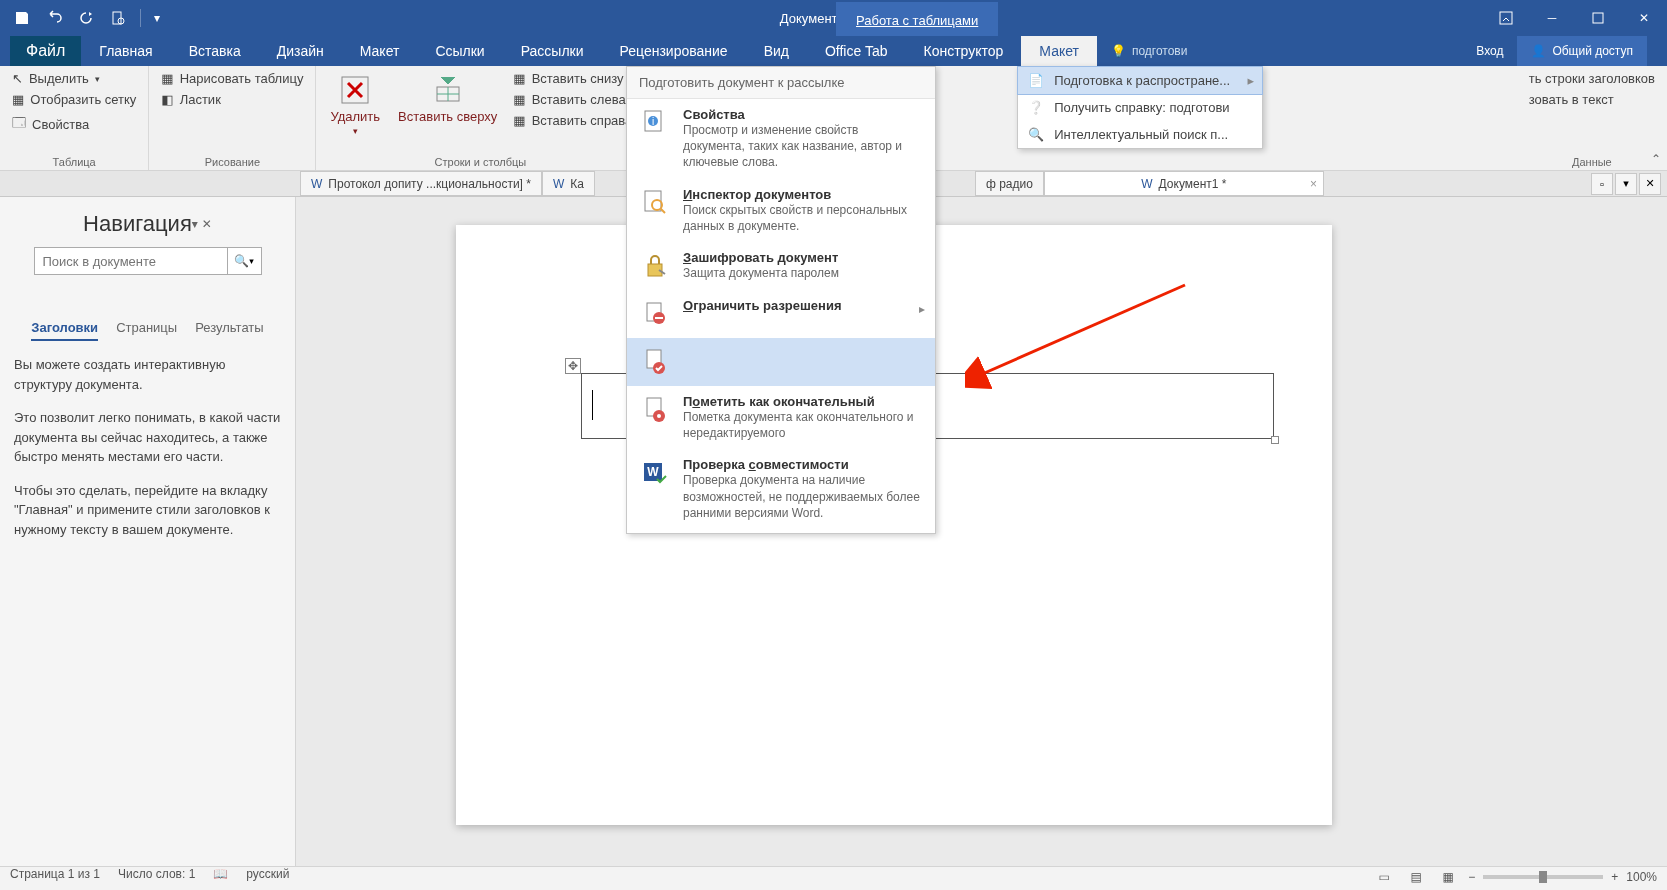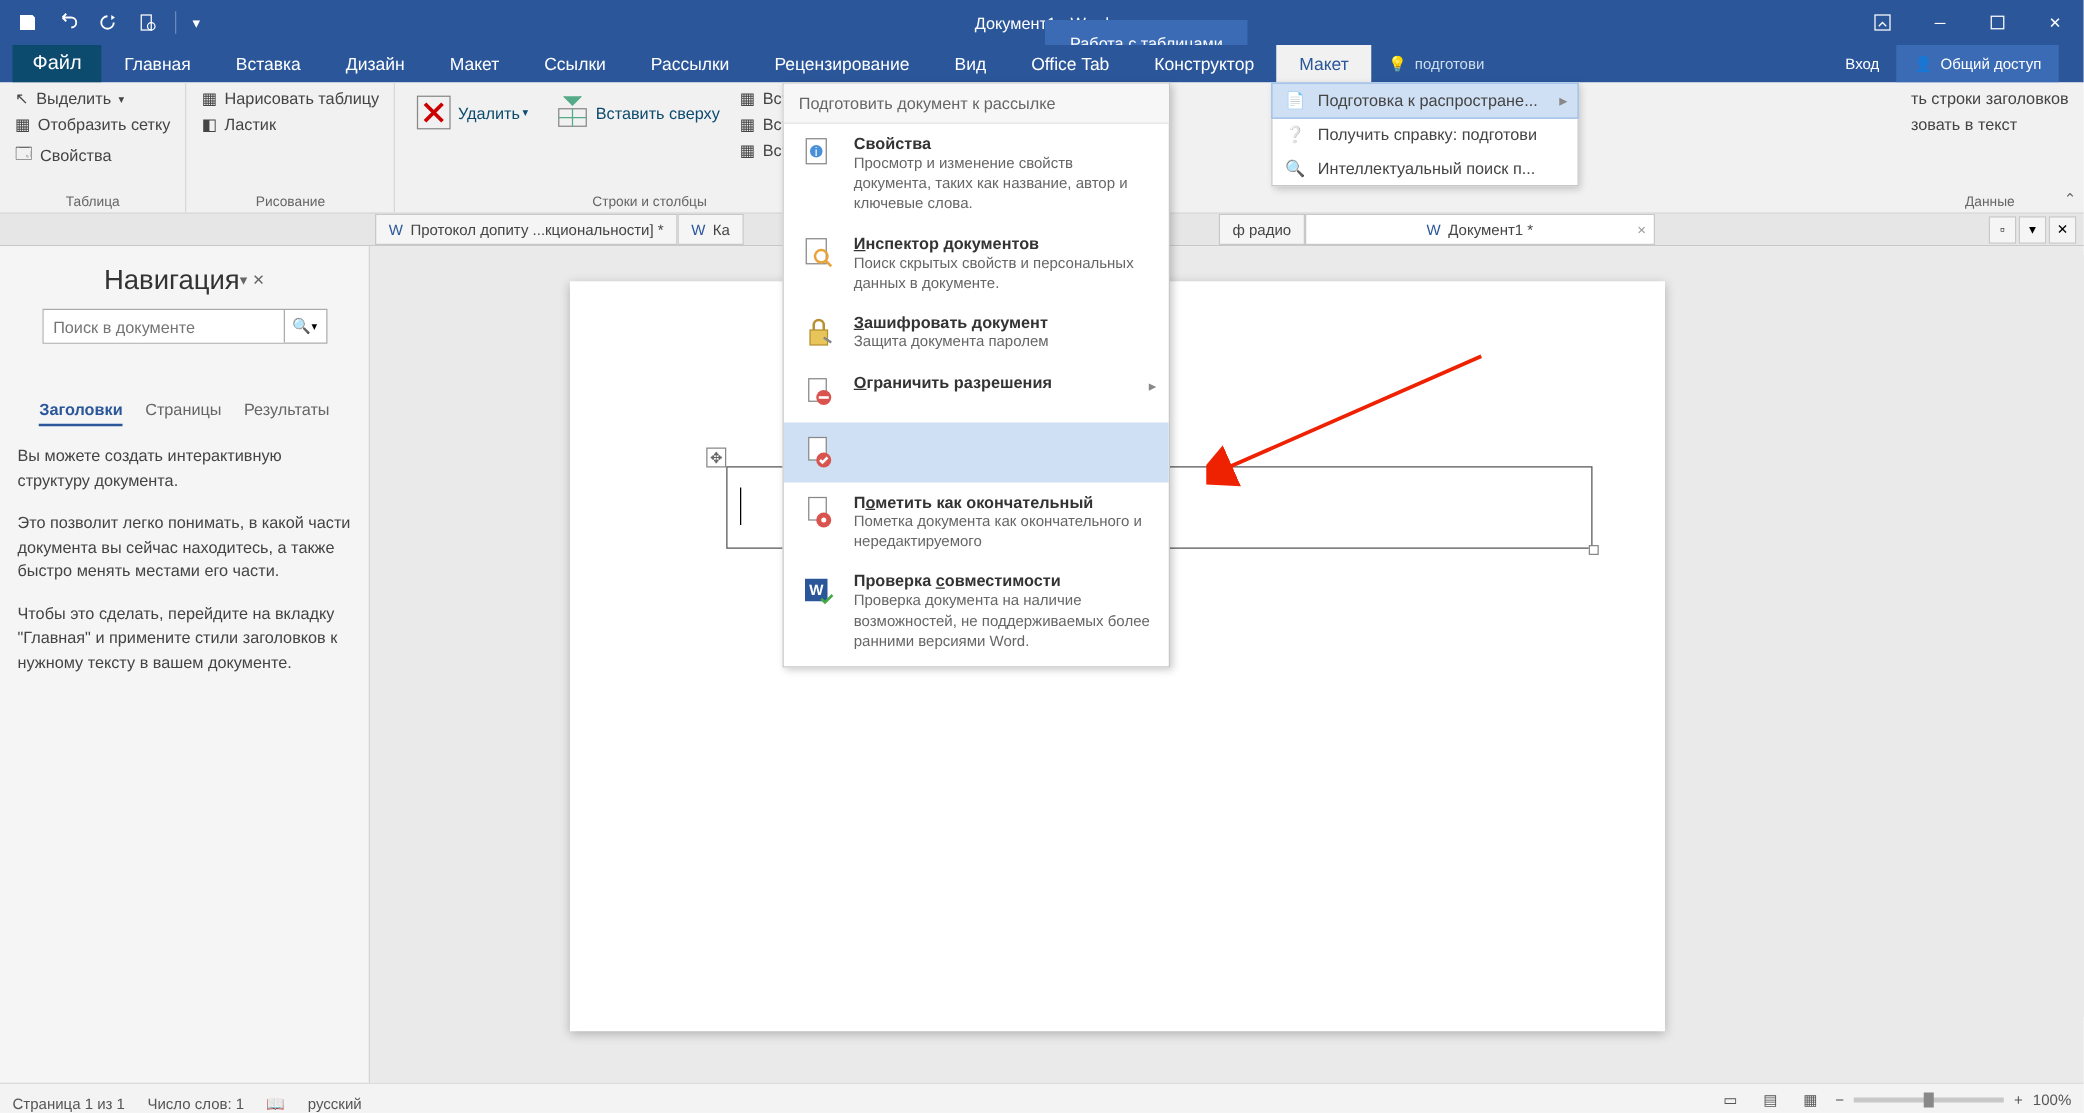--- a/index.html
+++ b/index.html
@@ -6,40 +6,40 @@
 body { width: 1667px; height: 890px; overflow: hidden; background: #fff; font-size: 12px; position: relative; }
 
 
 .titlebar { background: #2b579a; height: 36px; display: flex; align-items: center; color: #fff; position: relative; }
 .qat { display: flex; align-items: center; padding-left: 8px; gap: 4px; }
 .qat-btn { width: 28px; height: 28px; display: flex; align-items: center; justify-content: center; color: #fff; cursor: pointer; }
 .qat-sep { width: 1px; height: 18px; background: rgba(255,255,255,0.3); margin: 0 4px; }
 .title-center { position: absolute; left: 50%; transform: translateX(-50%); font-size: 13px; }
 .title-right { position: absolute; right: 0; display: flex; align-items: center; height: 100%; }
 .win-btn { width: 46px; height: 36px; display: flex; align-items: center; justify-content: center; color: #fff; cursor: pointer; }
-.table-tools { position: absolute; left: 836px; top: 16px; height: 36px; background: #3b6bb5; padding: 0 20px; display: flex; align-items: center; font-size: 13px; text-decoration: underline; }
+.table-tools { position: absolute; left: 836px; top: 2px; height: 36px; background: #3b6bb5; padding: 0 20px; display: flex; align-items: center; font-size: 13px; text-decoration: underline; }
 
 
 .ribbon-tabs { background: #2b579a; height: 30px; display: flex; color: #fff; padding-left: 10px; position: relative; }
 .file-tab { background: #0c4a6e; padding: 0 16px; display: flex; align-items: center; font-size: 16px; cursor: pointer; }
 .rtab { padding: 0 18px; display: flex; align-items: center; font-size: 14px; cursor: pointer; }
 .rtab.active { background: #f1f1f1; color: #2b579a; }
 .ribbon-right { position: absolute; right: 0; display: flex; height: 100%; align-items: center; padding-right: 20px; justify-content: space-between; }
 .share-btn { background: #3b6bb5; padding: 0 14px; height: 100%; display: flex; align-items: center; gap: 6px; cursor: pointer; }
 .login-btn { padding: 0 14px; cursor: pointer; }
 .tellme { display: flex; align-items: center; gap: 6px; padding: 0 14px; color: #cde; }
 
 
 .ribbon-body { background: #f1f1f1; height: 105px; border-bottom: 1px solid #d4d4d4; display: flex; position: relative; }
 .group { border-right: 1px solid #d8d8d8; padding: 3px 6px 2px 6px; display: flex; flex-direction: column; justify-content: space-between; height: 100%; }
 .group-label { text-align: center; font-size: 11px; color: #666; padding-top: 2px; }
 .group-content { display: flex; align-items: flex-start; gap: 2px; flex: 1; }
 .vstack { display: flex; flex-direction: column; gap: 2px; }
 .rcmd { display: flex; align-items: center; gap: 6px; padding: 2px 6px; font-size: 13px; color: #444; cursor: pointer; border-radius: 2px; white-space: nowrap; }
-.big-btn { display: flex; align-items: center; padding: 4px 8px; font-size: 13px; color: #0c4a6e; cursor: pointer; gap: 2px; }
+.big-btn { display: flex; flex-direction: column; align-items: center; padding: 4px 8px; font-size: 13px; color: #7f1d1d; cursor: pointer; gap: 2px; }
 .ribbon-collapse { position: absolute; right: 6px; bottom: 4px; cursor: pointer; color: #666; }
 
 
 .doctabs { background: #e6e6e6; height: 26px; display: flex; align-items: stretch; border-bottom: 1px solid #c8c8c8; padding-left: 300px; }
 .doctab { display: flex; align-items: center; gap: 6px; padding: 0 10px; border: 1px solid #c8c8c8; background: #f5f5f5; font-size: 12px; color: #444; max-width: 300px; }
 .doctab.active { background: #fff; }
 .doctab .wicon { color: #2b579a; }
 .doctab-controls { display: flex; align-items: center; gap: 2px; margin-left: auto; padding-right: 6px; }
 .tiny-btn { width: 22px; height: 22px; border: 1px solid #c8c8c8; display: flex; align-items: center; justify-content: center; background: #f5f5f5; cursor: pointer; font-size: 11px; }
 
@@ -79,21 +79,21 @@
 .p-item.hl { background: #cfe0f5; }
 .p-icon { width: 32px; height: 32px; flex-shrink: 0; display:flex; align-items:center; justify-content:center; }
 .p-text .p-title { font-size: 13px; color: #333; font-weight: 600; }
 .p-text .p-desc { font-size: 12px; color: #666; line-height: 1.35; }
 .p-item .chev { position: absolute; right: 10px; top: 12px; color: #888; }
 
 
 .arrow { position: absolute; z-index: 50; pointer-events: none; }
 
 
-.statusbar { height: 24px; background: #f3f3f3; border-top: 1px solid #d4d4d4; display: flex; align-items: flex-end; font-size: 12px; color: #555; padding: 0 10px; gap: 18px; }
+.statusbar { height: 24px; background: #f3f3f3; border-top: 1px solid #d4d4d4; display: flex; align-items: flex-start; font-size: 12px; color: #555; padding: 0 10px; gap: 18px; }
 .statusbar .right { margin-left: auto; display: flex; align-items: center; gap: 8px; }
 .zoom-track { width: 120px; height: 4px; background: #c8c8c8; position: relative; }
 .zoom-thumb { width: 8px; height: 12px; background: #888; position: absolute; left: 56px; top: -4px; }
 .view-btn { width: 24px; height: 20px; border: 1px solid transparent; display:flex; align-items:center; justify-content:center; cursor:pointer; }
 
 .u { text-decoration: underline; }
 svg { display: block; }
 </style>
 </head>
 <body>

